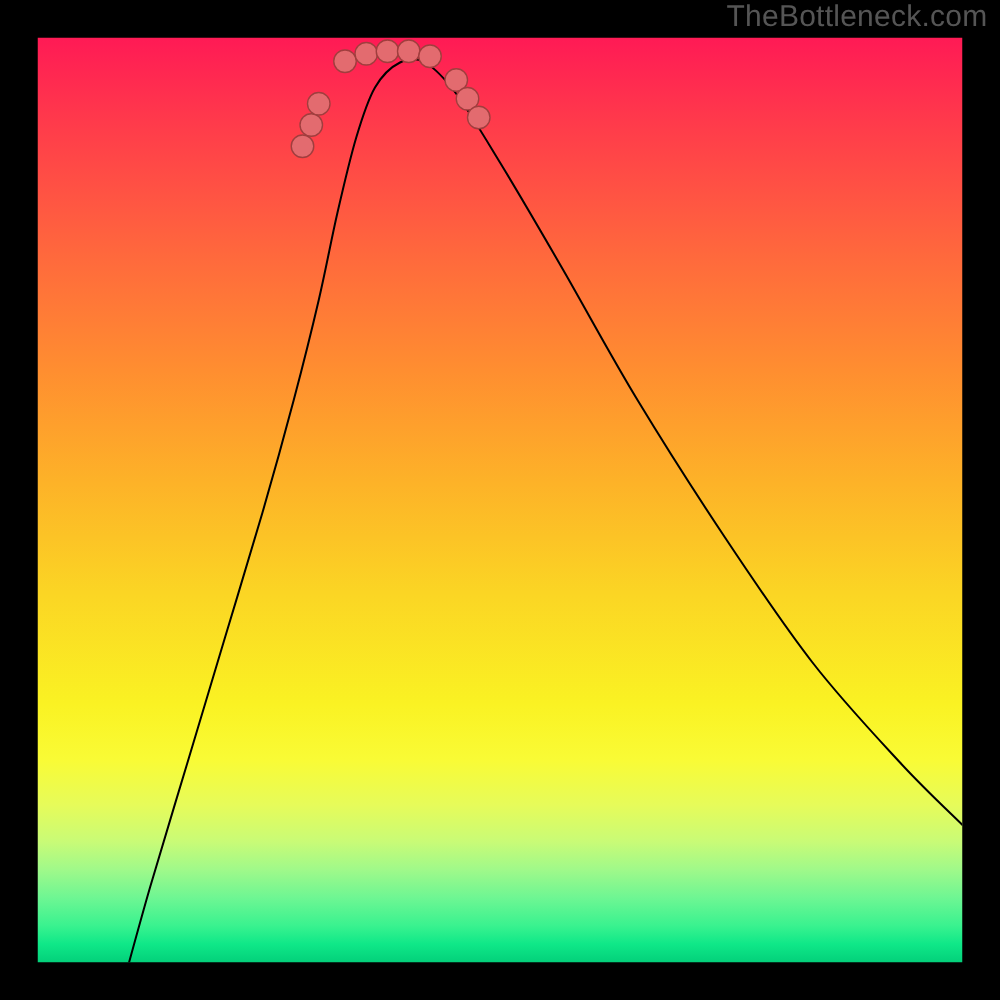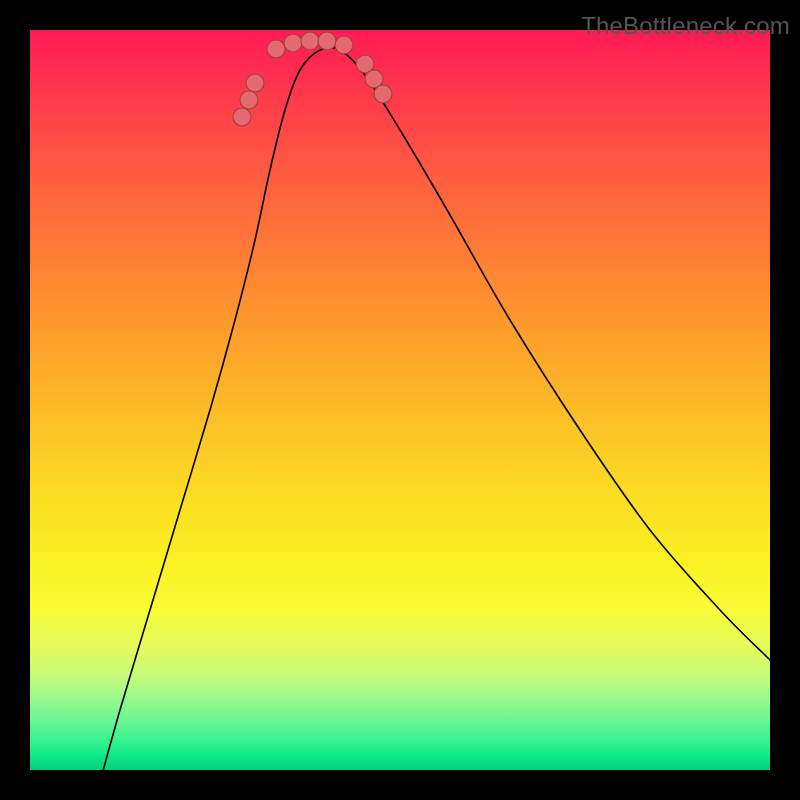--- a/index.html
+++ b/index.html
@@ -8,21 +8,21 @@
 
   .frame {
     position: absolute;
     left: 0; top: 0;
     width: 800px; height: 800px;
     background: #000;
   }
 
   .watermark {
     position: absolute;
-    top: 12px;
+    top: 0;
     right: 10px;
     color: #555555;
     font-size: 24px;
     font-weight: 400;
     letter-spacing: 0.2px;
     z-index: 3;
   }
 
   .plot {
     position: absolute;

